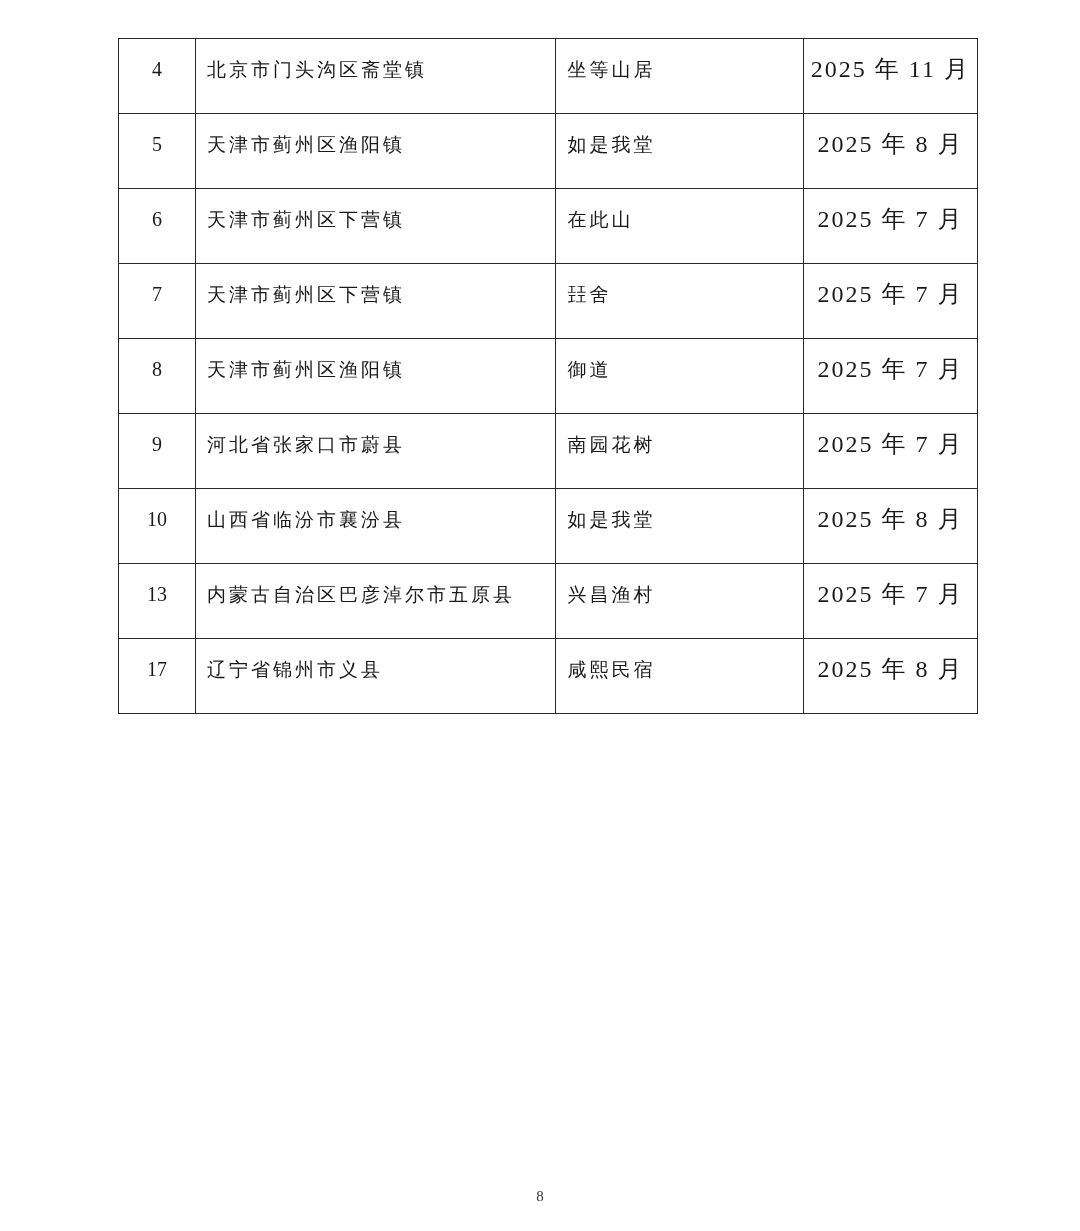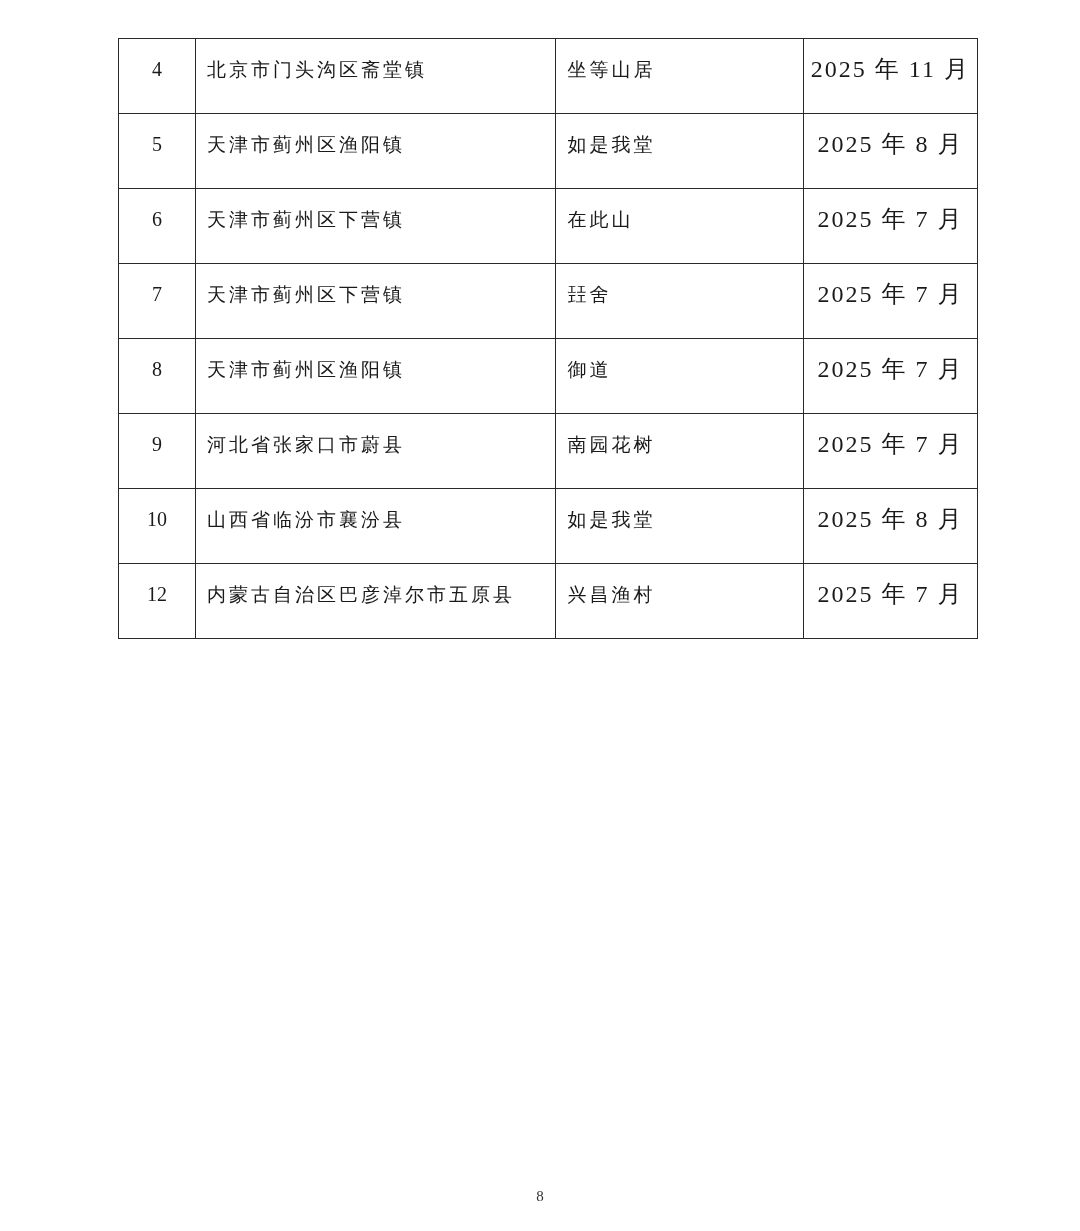--- a/index.html
+++ b/index.html
@@ -120,28 +120,42 @@
           </td>
           <td class="col-name">
             <span class="cell-text">如是我堂</span>
           </td>
           <td class="col-date">
             <span class="cell-text">2025 年 8 月</span>
           </td>
         </tr>
         <tr>
           <td class="col-no">
-            <span class="cell-text">12</span>
+            <span class="cell-text">13</span>
           </td>
           <td class="col-loc">
             <span class="cell-text">内蒙古自治区巴彦淖尔市五原县</span>
           </td>
           <td class="col-name">
             <span class="cell-text">兴昌渔村</span>
           </td>
           <td class="col-date">
             <span class="cell-text">2025 年 7 月</span>
           </td>
         </tr>
+        <tr>
+          <td class="col-no">
+            <span class="cell-text">17</span>
+          </td>
+          <td class="col-loc">
+            <span class="cell-text">辽宁省锦州市义县</span>
+          </td>
+          <td class="col-name">
+            <span class="cell-text">咸熙民宿</span>
+          </td>
+          <td class="col-date">
+            <span class="cell-text">2025 年 8 月</span>
+          </td>
+        </tr>
       </tbody>
   </table>
   <div class="page-number">8</div>
 </div>
 
 </body></html>

